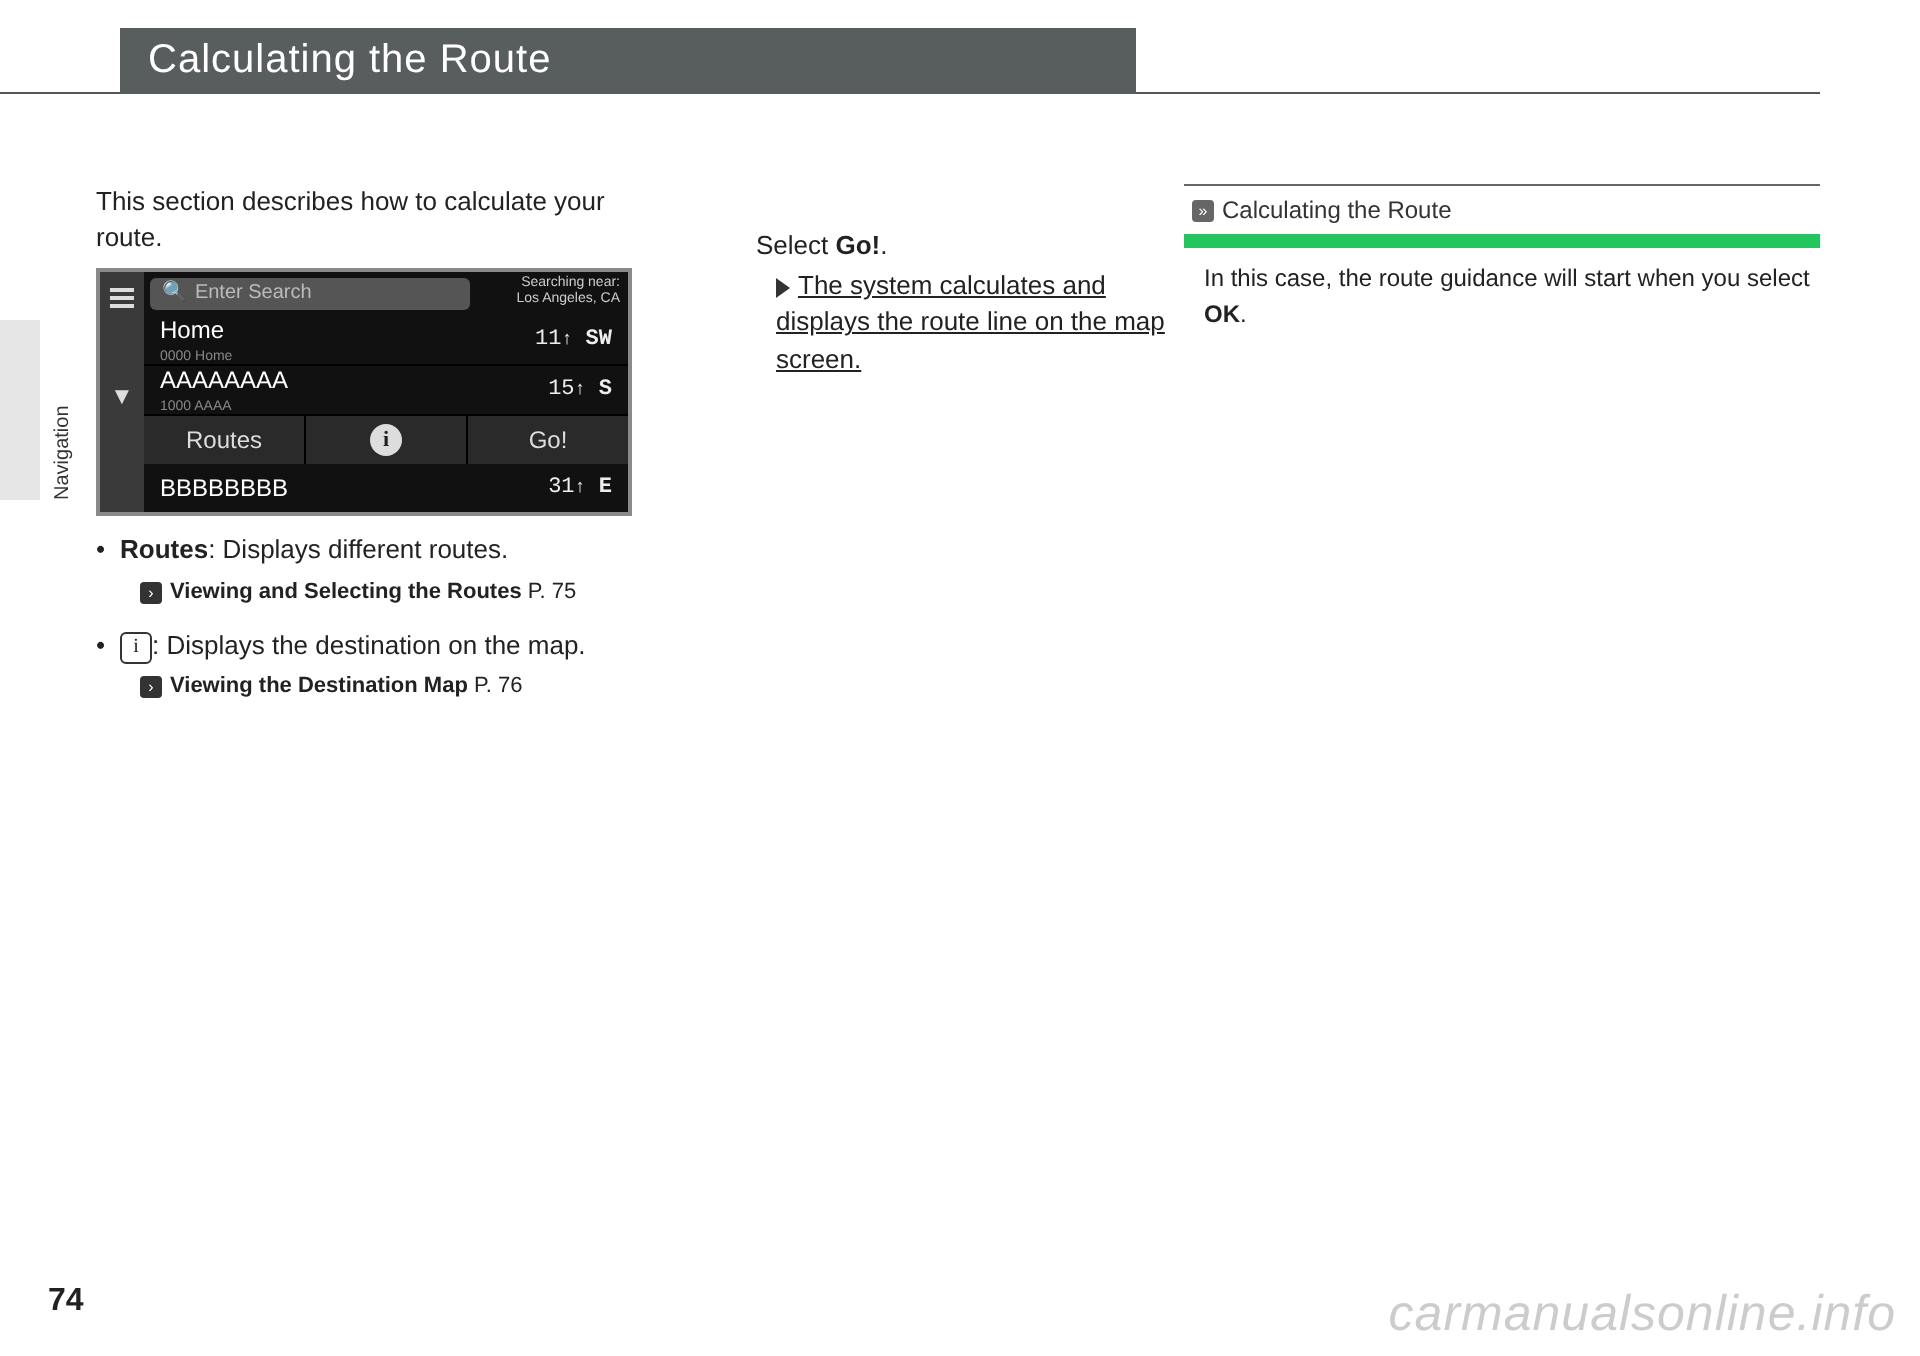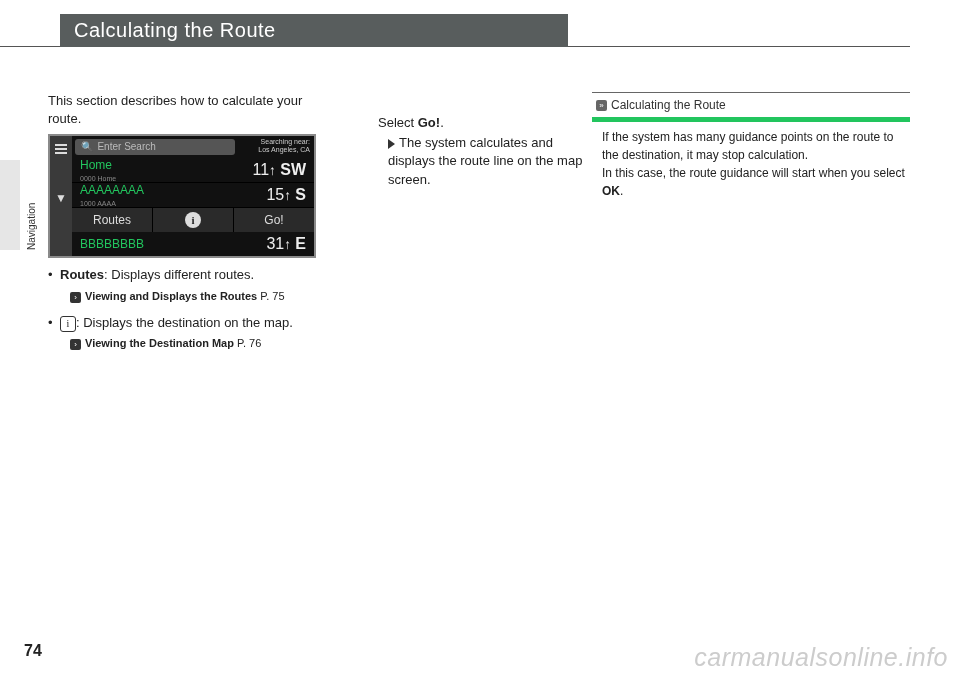--- a/index.html
+++ b/index.html
@@ -70,21 +70,21 @@
   .col-right {
     position: absolute;
     top: 92px;
     left: 592px;
     width: 318px;
     font-size: 12px;
     line-height: 1.5;
   }
   .right-header {
     border-top: 1px solid #666;
-    border-bottom: 5px solid #22c55e;
+    border-bottom: 7px solid #22c55e;
     padding: 3px 0 3px 4px;
     font-size: 12px;
     color: #333;
   }
   .right-header .ico {
     display: inline-block;
     width: 11px; height: 11px;
     background: #666;
     color: #fff;
     font-size: 8px;
@@ -155,23 +155,23 @@
     line-height: 1.1;
   }
   .dev-row {
     display: flex;
     align-items: center;
     justify-content: space-between;
     padding: 2px 8px;
     height: 20px;
     border-bottom: 1px solid #000;
   }
-  .dev-row .main-txt { font-size: 12px; color: #22c55e; }
+  .dev-row .main-txt { font-size: 12px; color: #ffffff; }
   .dev-row .sub { font-size: 7px; color: #888; }
-  .dev-row .dist { font-size: 16px; color: #eee; }
+  .dev-row .dist { font-size: 11px; color: #eee; font-family: Liberation Mono, monospace; }
   .dist b { font-weight: bold; }
   .route-bar {
     display: flex;
     height: 24px;
     background: #2a2a2a;
     align-items: stretch;
   }
   .route-bar .rb {
     flex: 1;
     display: flex;
@@ -298,47 +298,46 @@
       </div>
     </div>
   </div>
 
 
   <div class="bullet-row">
     <div class="dot">•</div>
     <div><b>Routes</b><span>: Displays different routes.</span></div>
   </div>
   <div class="xref">
-    <span class="xi">›</span><b>Viewing and Displays the Routes</b><span> P. 75</span>
+    <span class="xi">›</span><b>Viewing and Selecting the Routes</b><span> P. 75</span>
   </div>
 
   <div class="bullet-row" style="margin-top:10px">
     <div class="dot">•</div>
     <div><span class="info-icon-inline">i</span><span>: Displays the destination on the map.</span></div>
   </div>
   <div class="xref">
     <span class="xi">›</span><b>Viewing the Destination Map</b><span> P. 76</span>
   </div>
 </div>
 
 <div class="col-mid">
   <div>
     <span>Select </span><b>Go!</b><span>.</span>
   </div>
-  <div style="padding-left:10px; margin-top:2px;">
+  <div style="padding-left:10px; margin-top:2px;text-decoration:underline;">
     <span class="tri"></span><span>The system calculates and displays the route line on the map screen.</span>
   </div>
 </div>
 
 <div class="col-right">
   <div class="right-header">
     <span class="ico">»</span><span>Calculating the Route</span>
   </div>
   <div class="right-body">
-    <div>If the system has many guidance points on the route to the destination, it may stop calculation.</div>
     <div>
       <span>In this case, the route guidance will start when you select </span><b>OK</b><span>.</span>
     </div>
   </div>
 </div>
 
 <div class="pagenum">74</div>
 <div class="watermark">carmanualsonline.info</div>
 
 </body></html>

